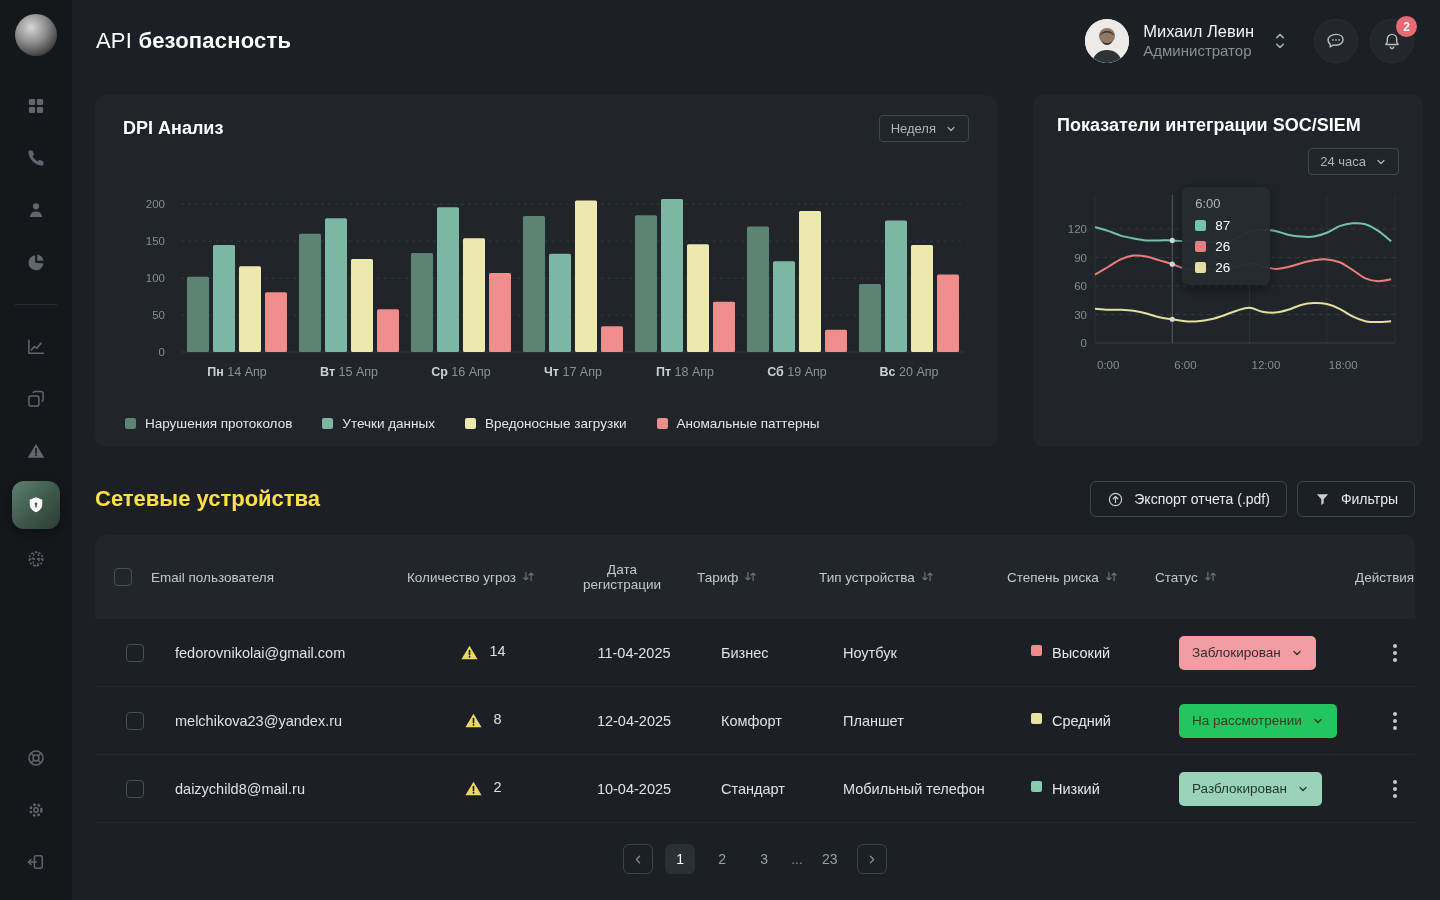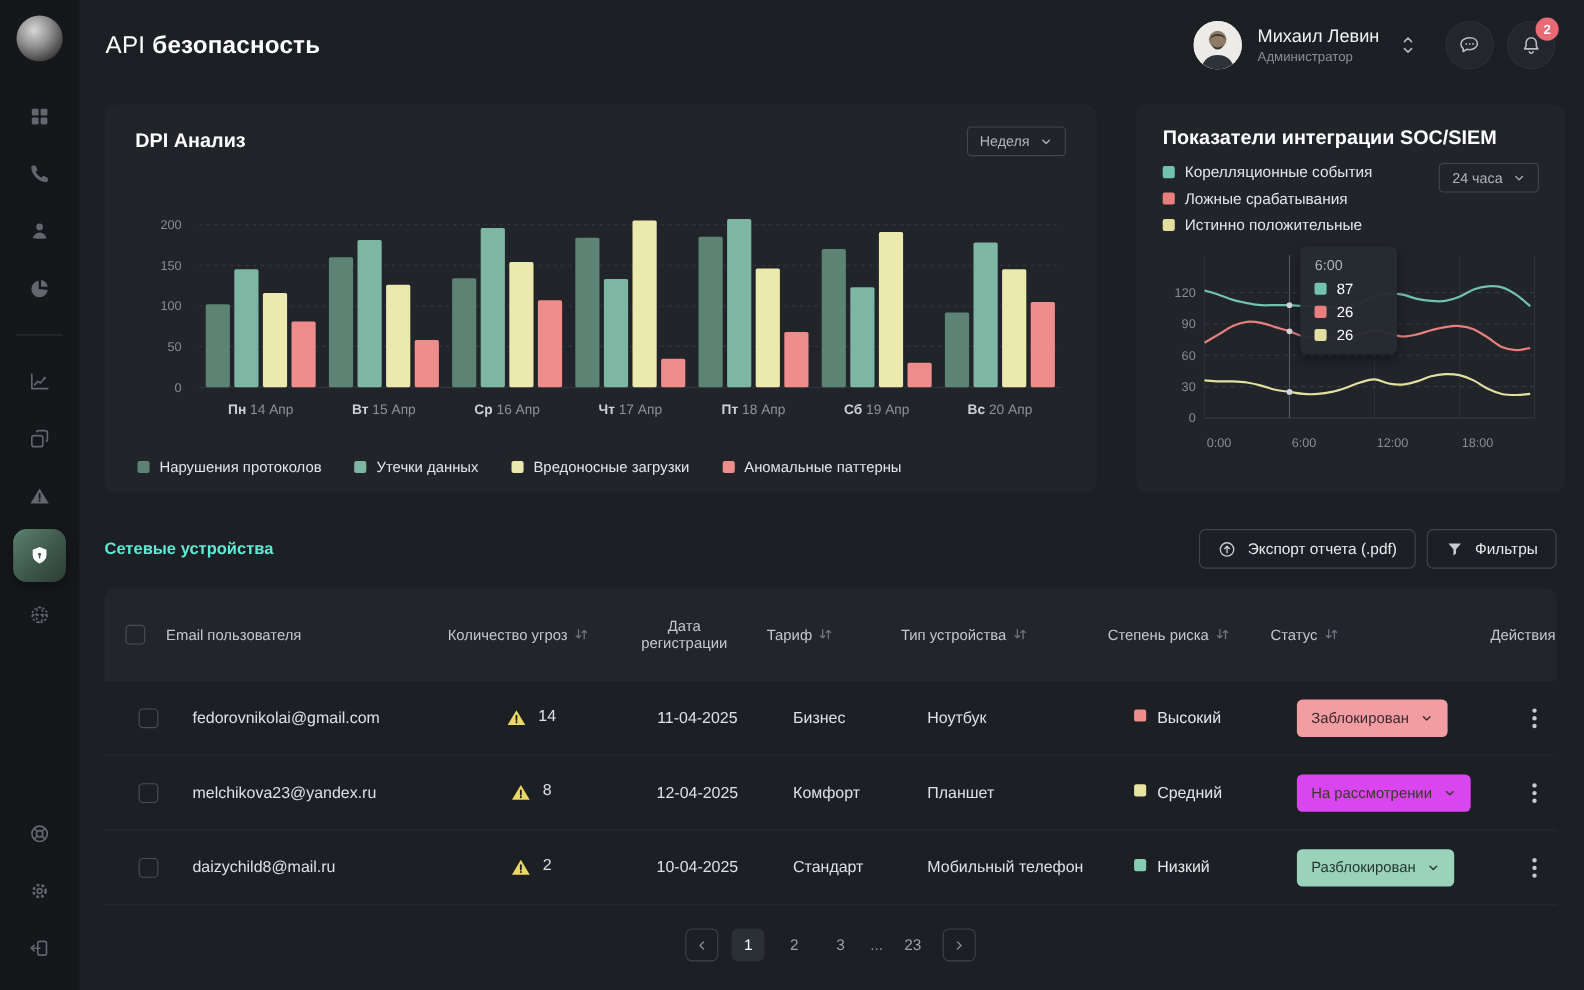--- a/index.html
+++ b/index.html
@@ -30,21 +30,21 @@
   .app-title b { font-weight:700; }
   .search { width:336px; height:38px; background:#262a30; border-radius:19px;
     display:flex; align-items:center; padding:0 14px 0 18px; }
   .search input { flex:1; background:transparent; border:none; outline:none; color:#dfe2e6; font-size:14px; }
   .search input::placeholder { color:#8a8f97; }
   .search svg { width:17px; height:17px; color:#9aa0a8; }
   .user-block { margin-left:auto; display:flex; align-items:center; }
   .avatar { width:44px; height:44px; border-radius:50%; background:#eceae6; overflow:hidden; flex:0 0 auto; }
   .user-meta { margin-left:14px; line-height:1.25; }
   .user-name { font-size:16.5px; color:#f2f3f5; }
-  .user-role { font-size:12px; color:#8a8f97; }
+  .user-role { font-size:15px; color:#8a8f97; }
   .user-caret { margin-left:18px; color:#aeb4bb; display:flex; }
   .user-caret svg { width:16px; height:22px; }
   .icon-btn { width:44px; height:44px; border-radius:50%; background:#23262c; border:1px solid #2c3036;
     display:flex; align-items:center; justify-content:center; color:#b9bec5; position:relative; margin-left:12px; cursor:pointer; }
   .icon-btn:first-of-type { margin-left:26px; }
   .icon-btn svg { width:20px; height:20px; }
   .badge { position:absolute; top:-4px; right:-4px; min-width:21px; height:21px; border-radius:50%;
     background:#e96a74; color:#fff; font-size:12px; font-weight:700; display:flex; align-items:center; justify-content:center; }
   
   .main { position:absolute; left:72px; top:80px; width:1368px; height:820px; padding:15px 25px 0 23px; }
@@ -63,21 +63,21 @@
   .soc-top { display:flex; margin-top:12px; }
   .soc-legend { display:flex; flex-direction:column; gap:8px; }
   .soc-legend .legend-v-item { font-size:14px; }
   .soc-chart { position:relative; margin-top:10px; }
   .tooltip { position:absolute; background:rgba(39,43,50,.96); border-radius:6px; padding:9px 13px 10px;
     box-shadow:0 4px 12px rgba(0,0,0,.4); min-width:88px; }
   .tooltip-time { font-size:13px; color:#aeb4bb; margin-bottom:7px; }
   .tooltip-row { display:flex; align-items:center; gap:9px; font-size:13.5px; color:#fff; margin-top:6px; }
   
   .section-head { display:flex; align-items:center; justify-content:space-between; margin-top:34px; }
-  .section-title { font-size:15px; font-weight:700; color:#5eead4; }
+  .section-title { font-size:22px; font-weight:700; color:#fde047; }
   .head-actions { display:flex; gap:10px; }
   .btn { display:inline-flex; align-items:center; gap:10px; border:1px solid #41464e; border-radius:6px;
     height:36px; padding:0 16px; font-size:14px; color:#e8eaed; background:transparent; cursor:pointer; }
   .btn svg { width:17px; height:17px; color:#c7ccd2; }
   .table { margin-top:18px; }
   .tgrid { display:grid; grid-template-columns:56px 244px 152px 150px 122px 188px 148px 200px 1fr; align-items:center; }
   .thead { height:84px; background:#22262c; border-radius:10px 10px 0 0; font-size:13.5px; color:#c3c8ce; }
   .th { display:flex; align-items:flex-start; gap:6px; }
   .th.center, .td.center { justify-content:center; text-align:center; }
   .th.right, .td.right { justify-content:flex-end; padding-right:12px; }
@@ -333,34 +333,20 @@
           <div class="legend-item">
             <span class="sq" style="background:#ef8c8c"></span>
             <span>Аномальные паттерны</span>
           </div>
         </div>
     </section>
 
     <section class="card card-soc">
       <h2 class="card-title">Показатели интеграции SOC/SIEM</h2>
       <div class="soc-top">
-        <div class="soc-legend" id="soc-legend">
-            <div class="legend-v-item">
-              <span class="sq" style="background:#73c2ae"></span>
-              <span>Корелляционные события</span>
-            </div>
-            <div class="legend-v-item">
-              <span class="sq" style="background:#e87f7f"></span>
-              <span>Ложные срабатывания</span>
-            </div>
-            <div class="legend-v-item">
-              <span class="sq" style="background:#e3dfa0"></span>
-              <span>Истинно положительные</span>
-            </div>
-          </div>
         <span class="select" style="margin-left:auto;align-self:flex-start;">
           <span>24 часа</span>
           <svg viewBox="0 0 24 24" fill="none" stroke="currentColor" stroke-width="2.4" stroke-linecap="round" stroke-linejoin="round">
               <path d="m6 9 6 6 6-6"></path>
             </svg>
         </span>
       </div>
       <div class="soc-chart">
         <svg id="line-chart" width="342" height="192" viewBox="0 0 342 192">
             <line x1="38" x2="38" y1="10" y2="158" stroke="#2c3137" stroke-width="1"></line>
@@ -558,21 +544,21 @@
             <span>Комфорт</span>
           </div>
           <div class="td">
             <span>Планшет</span>
           </div>
           <div class="td">
             <span class="sq" style="background:#e7e3a0"></span>
             <span class="risk-lbl">Средний</span>
           </div>
           <div class="td">
-            <span class="pill" style="background:#d946ef;color:#3a3a28">
+            <span class="pill" style="background:#22c55e;color:#3a3a28">
               <span>На рассмотрении</span>
               <svg viewBox="0 0 24 24" fill="none" stroke="currentColor" stroke-width="2.6" stroke-linecap="round" stroke-linejoin="round">
                 <path d="m6 9 6 6 6-6"></path>
               </svg>
             </span>
           </div>
           <div class="td right">
             <span class="kebab">
               <i></i>
               <i></i>

